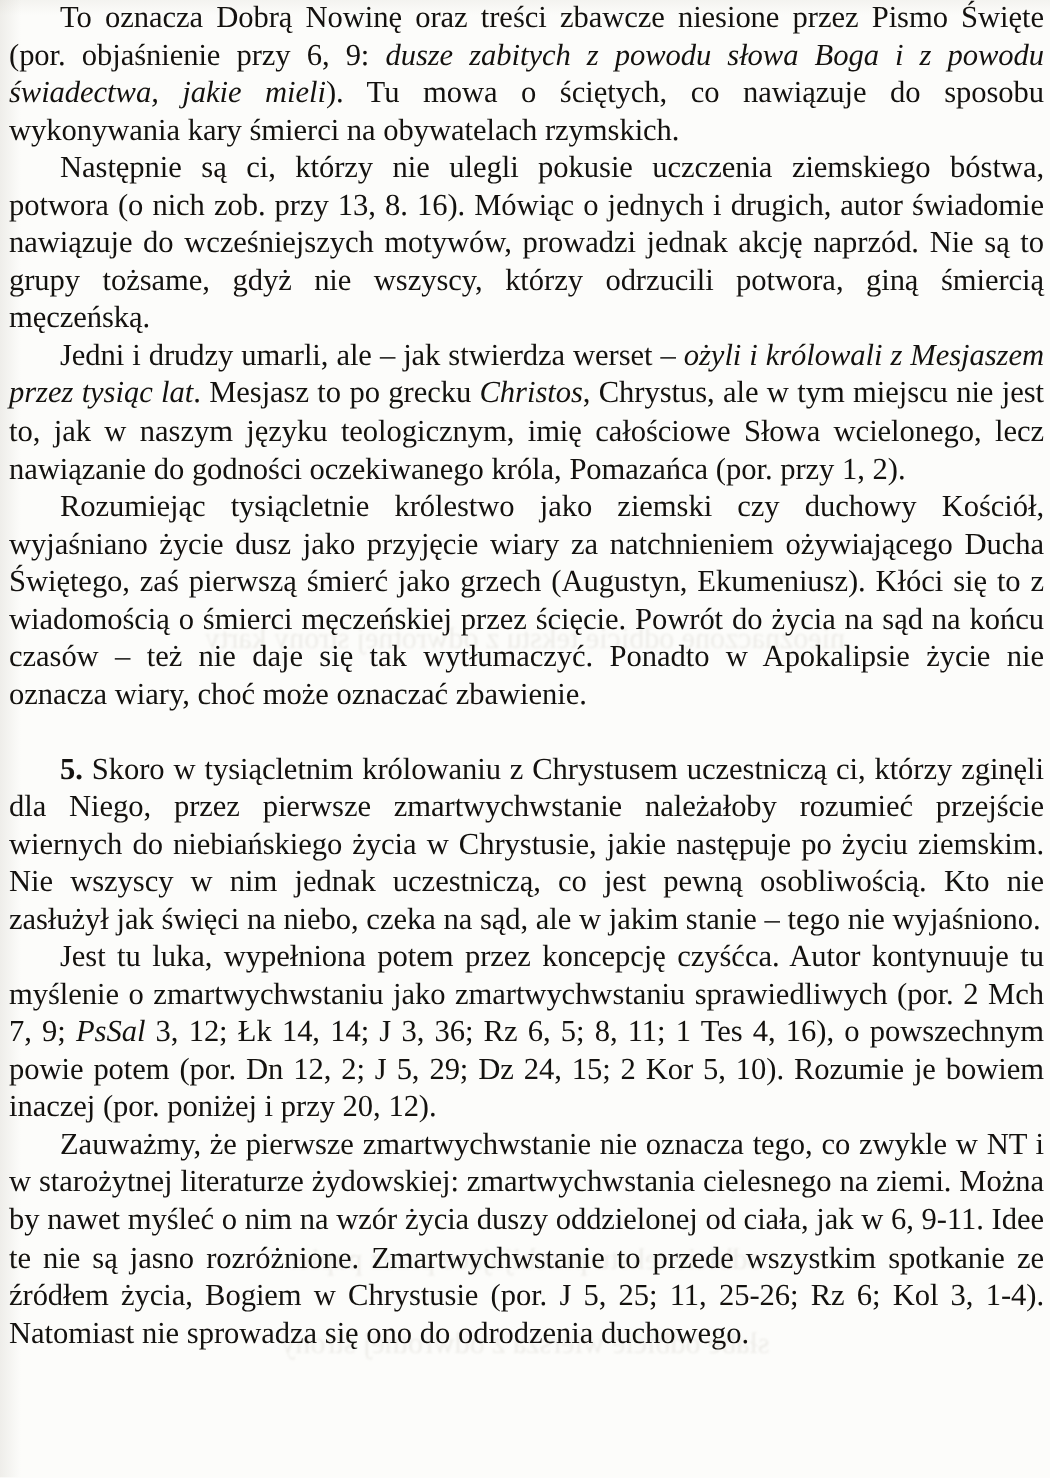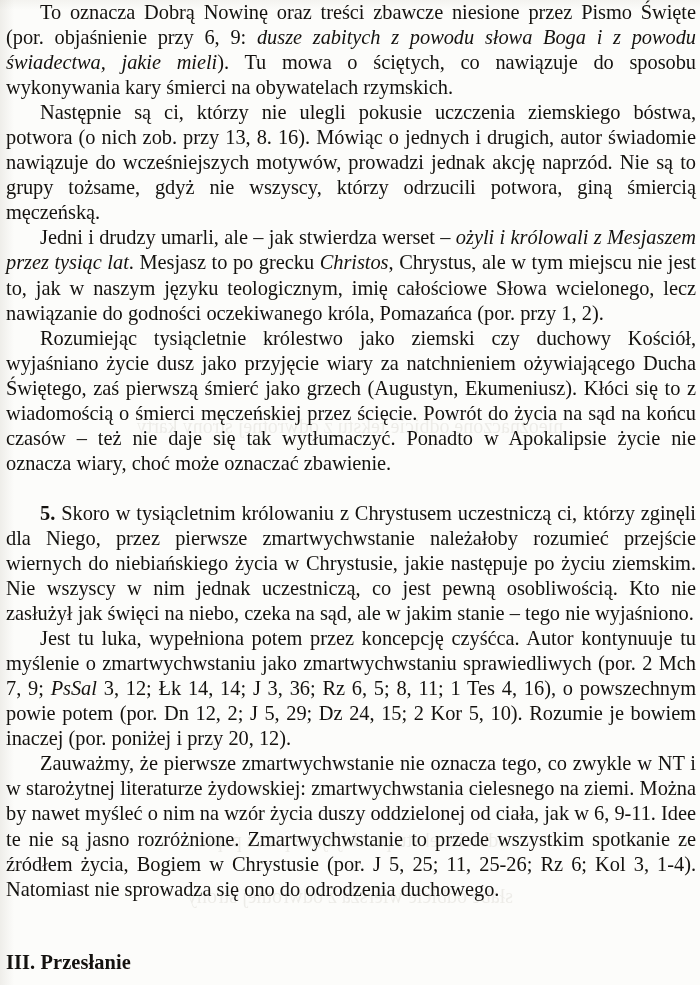--- a/index.html
+++ b/index.html
@@ -119,18 +119,17 @@
     <div class="gap-block"></div>
 
     <p class="para"><strong class="num">5.</strong><span> Skoro w tysiącletnim królowaniu z Chrystusem uczestniczą ci, którzy zginęli dla Niego, przez pierwsze zmartwychwstanie należałoby rozumieć przejście wiernych do niebiańskiego życia w Chrystusie, jakie następuje po życiu ziemskim. Nie wszyscy w nim jednak uczestniczą, co jest pewną osobliwością. Kto nie zasłużył jak święci na niebo, czeka na sąd, ale w jakim stanie – tego nie wyjaśniono.</span></p>
 
     <p class="para"><span>Jest tu luka, wypełniona potem przez koncepcję czyśćca. Autor kontynuuje tu myślenie o zmartwychwstaniu jako zmartwychwstaniu sprawiedliwych (por. 2 Mch 7, 9; </span><em class="quote">PsSal</em><span> 3, 12; Łk 14, 14; J 3, 36; Rz 6, 5; 8, 11; 1 Tes 4, 16), o powszechnym powie potem (por. Dn 12, 2; J 5, 29; Dz 24, 15; 2 Kor 5, 10). Rozumie je bowiem inaczej (por. poniżej i przy 20, 12).</span></p>
 
     <p class="para"><span>Zauważmy, że pierwsze zmartwychwstanie nie oznacza tego, co zwykle w NT i w starożytnej literaturze żydowskiej: zmartwychwstania cielesnego na ziemi. Można by nawet myśleć o nim na wzór życia duszy oddzielonej od ciała, jak w 6, 9-11. Idee te nie są jasno rozróżnione. Zmartwychwstanie to przede wszystkim spotkanie ze źródłem życia, Bogiem w Chrystusie (por. J 5, 25; 11, 25-26; Rz 6; Kol 3, 1-4). Natomiast nie sprowadza się ono do odrodzenia duchowego.</span></p>
 
     <div class="gap-block heading-top"></div>
 
-    <h2 class="section-heading">III. Przesłanie</h2>
 
     <div class="gap-block heading-bottom"></div>
 
   </div>
 </div>
 
 </body></html>

